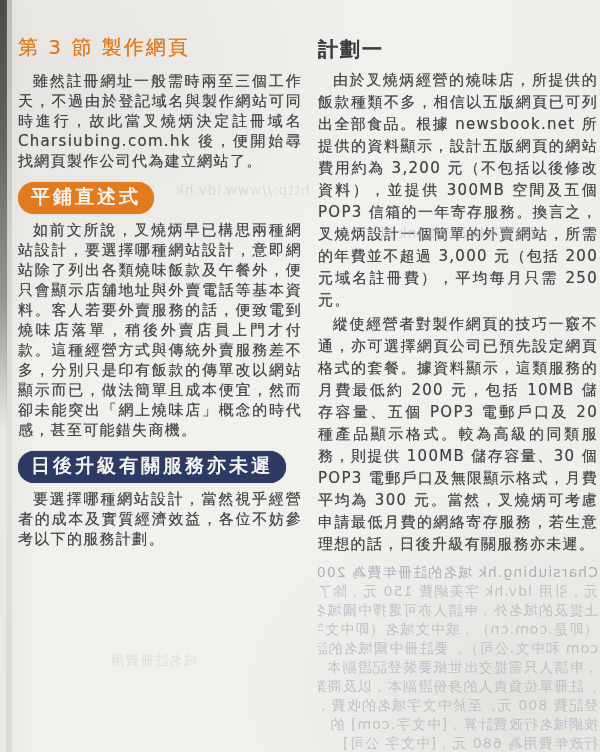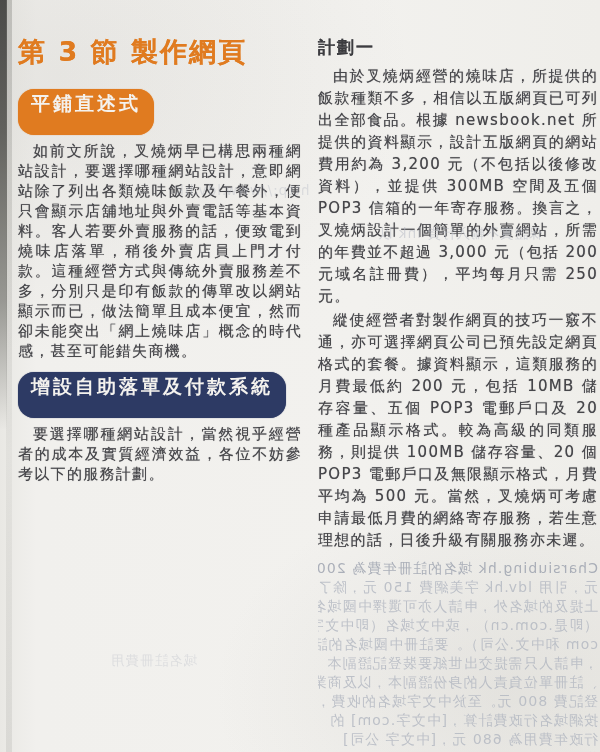--- a/index.html
+++ b/index.html
@@ -18,39 +18,39 @@
     opacity:.85;
   }
   .scan-edge-soft{
     position:absolute;left:6px;top:0;width:6px;height:752px;
     background:linear-gradient(180deg,rgba(120,120,115,.35),rgba(120,120,115,.08) 60%,rgba(120,120,115,.15));
   }
   .col{position:absolute;text-align:justify;}
   .col-left{left:18px;top:34px;width:284px;}
   .col-right{left:318px;top:36px;width:280px;}
   .page-title{
-    font-size:27px;font-weight:bold;color:var(--accent,#e07b20);
+    font-size:20px;font-weight:normal;color:var(--accent,#e07b20);
     letter-spacing:2px;margin:0 0 10px 0;
     text-shadow:0 0 .5px rgba(224,123,32,.9);
   }
   p.body-text{
     font-size:15px;line-height:20px;letter-spacing:1.3px;
     margin:0 0 2px 0;text-indent:1em;
     text-shadow:0 0 .7px rgba(70,70,75,.65);
   }
   .col-right p.body-text{line-height:22px;}
   .badge{
-    display:inline-block;margin:9px 0 6px 0;padding:2px 13px 18px 13px;
+    display:inline-block;margin:9px 0 6px 0;padding:2px 13px 4px 13px;
     border-radius:16px;color:#f4f2ee;font-weight:bold;font-size:19px;
     letter-spacing:3px;
   }
   .badge-orange{background:var(--accent,#e07b20);box-shadow:0 0 1px rgba(224,123,32,.8);}
   .badge-navy{background:var(--navy,#2d3a64);box-shadow:0 0 1px rgba(45,58,100,.8);}
   .plan-heading{
-    font-size:17px;font-weight:bold;color:#3c3c40;letter-spacing:2px;
+    font-size:20px;font-weight:bold;color:#3c3c40;letter-spacing:2px;
     margin:0 0 6px 0;text-shadow:0 0 .6px rgba(60,60,64,.7);
   }
   .showthrough{
     margin-top:8px;transform:scaleX(-1);
     color:#b2b7c1;opacity:.8;filter:blur(.4px);
     font-size:14px;line-height:19px;letter-spacing:1.1px;
   }
   .showthrough .st-line{white-space:nowrap;overflow:hidden;}
   .showthrough .st-line.dense{color:#9aa0ad;}
   .frag{
@@ -62,34 +62,35 @@
   .frag-3{left:110px;top:652px;opacity:.35;}
 </style>
 </head>
 <body>
 
 <div class="scan-edge"></div>
 <div class="scan-edge-soft"></div>
 
 <div class="col col-left">
   <h1 class="page-title">第 3 節 製作網頁</h1>
+  <p class="body-text">雖然註冊網址一般需時兩至三個工作天，不過由於登記域名與製作網站可同時進行，故此當叉燒炳決定註冊域名 Charsiubing.com.hk 後，便開始尋找網頁製作公司代為建立網站了。</p>
   <div>
     <span class="badge badge-orange">平鋪直述式</span>
     <p class="body-text">如前文所說，叉燒炳早已構思兩種網站設計，要選擇哪種網站設計，意即網站除了列出各類燒味飯款及午餐外，便只會顯示店舖地址與外賣電話等基本資料。客人若要外賣服務的話，便致電到燒味店落單，稍後外賣店員上門才付款。這種經營方式與傳統外賣服務差不多，分別只是印有飯款的傳單改以網站顯示而已，做法簡單且成本便宜，然而卻未能突出「網上燒味店」概念的時代感，甚至可能錯失商機。</p>
   </div>
   <div>
-    <span class="badge badge-navy">增設自助落單及付款系統</span>
+    <span class="badge badge-navy">日後升級有關服務亦未遲</span>
     <p class="body-text">要選擇哪種網站設計，當然視乎經營者的成本及實質經濟效益，各位不妨參考以下的服務計劃。</p>
   </div>
 </div>
 
 <div class="col col-right">
   <div class="plan-heading">計劃一</div>
   <p class="body-text">由於叉燒炳經營的燒味店，所提供的飯款種類不多，相信以五版網頁已可列出全部食品。根據 newsbook.net 所提供的資料顯示，設計五版網頁的網站費用約為 3,200 元（不包括以後修改資料），並提供 300MB 空間及五個 POP3 信箱的一年寄存服務。換言之，叉燒炳設計一個簡單的外賣網站，所需的年費並不超過 3,000 元（包括 200 元域名註冊費），平均每月只需 250 元。</p>
-  <p class="body-text">縱使經營者對製作網頁的技巧一竅不通，亦可選擇網頁公司已預先設定網頁格式的套餐。據資料顯示，這類服務的月費最低約 200 元，包括 10MB 儲存容量、五個 POP3 電郵戶口及 20 種產品顯示格式。較為高級的同類服務，則提供 100MB 儲存容量、20 個 POP3 電郵戶口及無限顯示格式，月費平均為 500 元。當然，叉燒炳可考慮申請最低月費的網絡寄存服務，若生意理想的話，日後升級有關服務亦未遲。</p>
+  <p class="body-text">縱使經營者對製作網頁的技巧一竅不通，亦可選擇網頁公司已預先設定網頁格式的套餐。據資料顯示，這類服務的月費最低約 200 元，包括 10MB 儲存容量、五個 POP3 電郵戶口及 20 種產品顯示格式。較為高級的同類服務，則提供 100MB 儲存容量、30 個 POP3 電郵戶口及無限顯示格式，月費平均為 300 元。當然，叉燒炳可考慮申請最低月費的網絡寄存服務，若生意理想的話，日後升級有關服務亦未遲。</p>
   <div class="showthrough">
     <div class="st-line dense">Charsiubing.hk 域名的註冊年費為 200</div>
     <div class="st-line">元，引用 ldv.hk 字美網費 150 元，除了以</div>
     <div class="st-line">上提及的域名外，申請人亦可選擇中國域名</div>
     <div class="st-line">（即是.com.cn），或中文域名（即中文字.</div>
     <div class="st-line">com 和中文.公司）。要註冊中國域名的話</div>
     <div class="st-line">，申請人只需提交出世紙要裝登記證副本</div>
     <div class="st-line">、註冊單位負責人的身份證副本，以及商業</div>
     <div class="st-line">登記費 800 元。至於中文字域名的收費，是</div>
     <div class="st-line">按網域名行政費計算，[中文字.com] 的</div>

